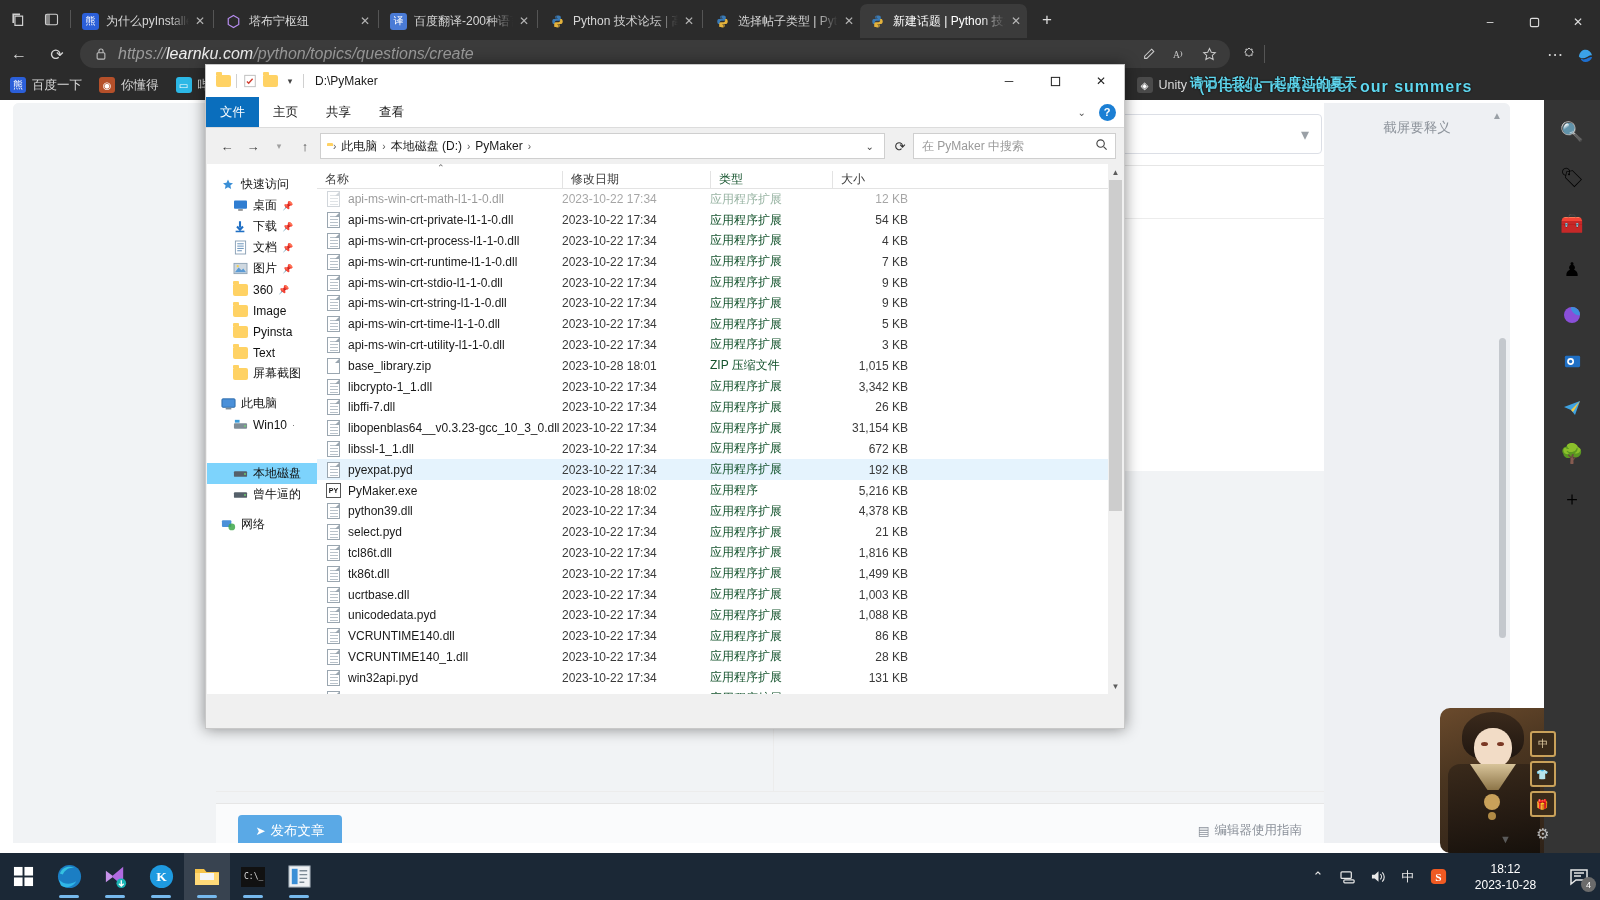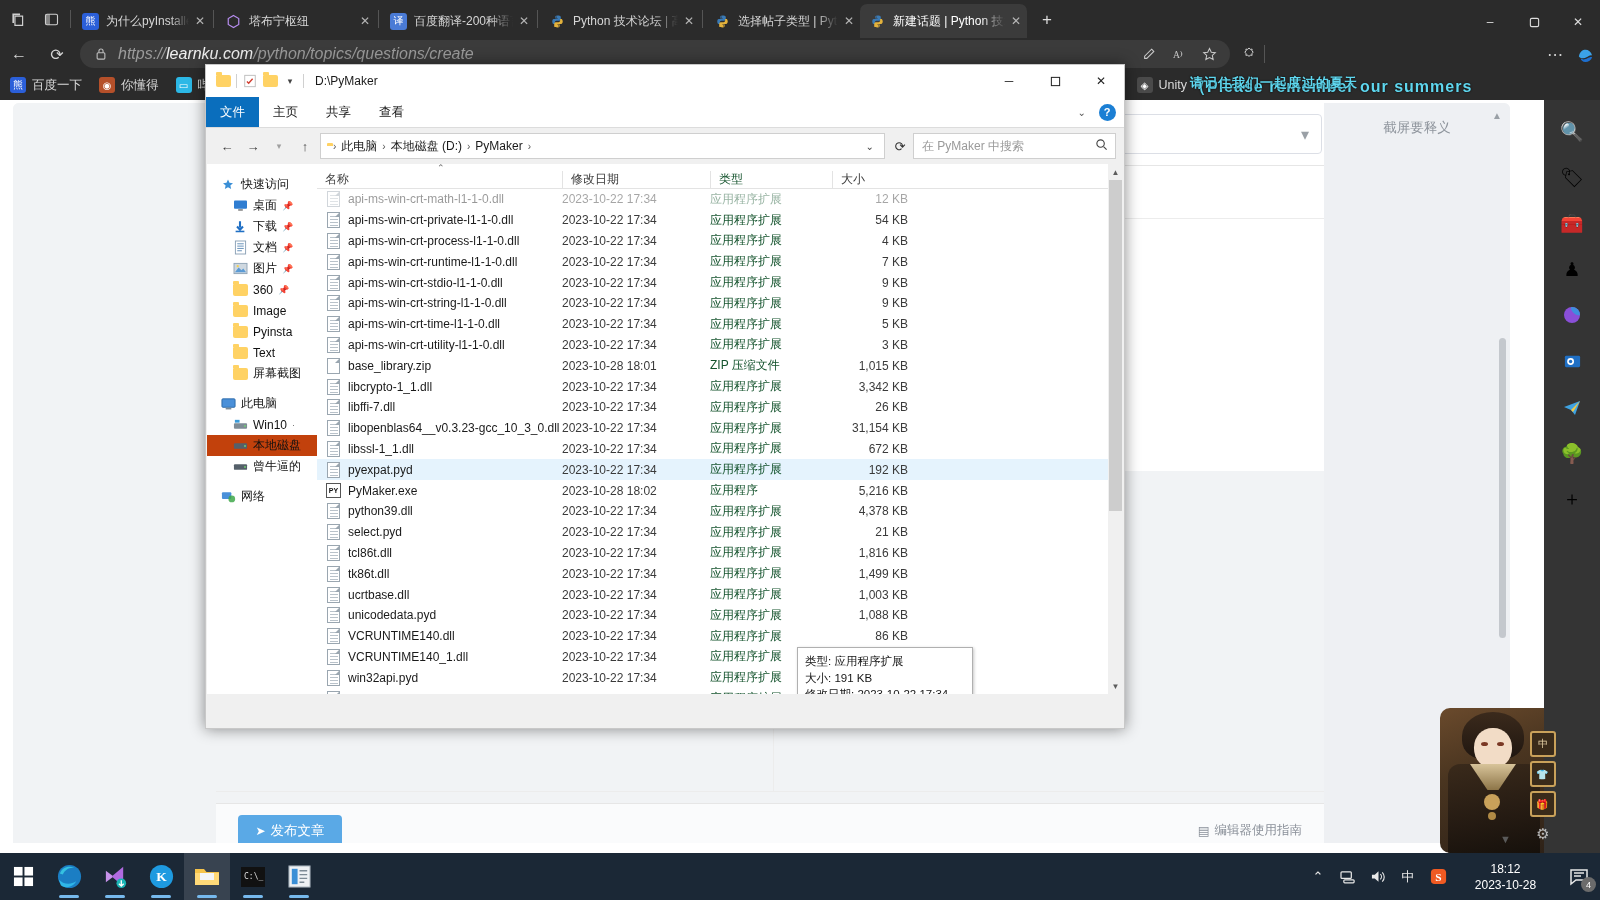--- a/index.html
+++ b/index.html
@@ -92,21 +92,21 @@
   #crumbbox .cspacer{flex:1;}
   #crumbbox .cdown{color:#444;font-size:10px;padding:0 6px;}
   .refresh{width:26px;height:26px;display:flex;align-items:center;justify-content:center;color:#333;font-size:13px;}
   #searchbox{width:193px;height:24px;background:#fff;border:1px solid #cfcfcf;display:flex;align-items:center;padding:0 4px;}
   #searchbox .sph{flex:1;font-size:12px;color:#9a9a9a;padding-left:4px;white-space:nowrap;}
   #searchbox .smag{color:#444;font-size:12px;padding-right:3px;}
 
   #ex-main{position:absolute;left:1px;top:99px;width:916px;height:530px;background:#fff;display:flex;}
   #ex-nav{width:110px;height:530px;background:#fff;padding-top:10px;box-sizing:border-box;overflow:hidden;position:relative;}
   .navitem{height:21px;display:flex;align-items:center;font-size:12px;color:#111;white-space:nowrap;padding-left:12px;}
-  .navitem.sel{background:#c2410c;}
+  .navitem.sel{background:#7dd3fc;margin-top:28px;}
   .navitem .ni{width:18px;flex:0 0 18px;display:flex;align-items:center;justify-content:center;margin-right:4px;}
   .navitem .pin{margin-left:5px;color:#6a6a6a;font-size:9px;}
   .navitem.ind1{padding-left:24px;}
   .navitem.gap{margin-top:9px;}
 
   #ex-list{flex:1;height:530px;position:relative;overflow:hidden;background:#fff;}
   #colhdr{height:24px;display:flex;align-items:flex-end;border-bottom:1px solid #e3e3e3;font-size:12px;color:#444;position:relative;}
   .ch{padding-left:8px;box-sizing:border-box;border-left:1px solid #e3e3e3;height:17px;display:flex;align-items:center;}
   .ch:first-child{border-left:none;}
   #sortmark{position:absolute;left:120px;top:-1px;color:#6a6a6a;font-size:9px;}
@@ -887,25 +887,20 @@
             <div class="c-size">34 KB</div>
           </div>
         </div>
 
       <div id="ex-vscroll">
         <div class="arrw">▲</div>
         <div id="ex-thumb"></div>
         <div class="arrw" style="position:absolute;bottom:0;left:0;width:15px;">▼</div>
       </div>
 
-      <div id="tooltip">
-        <div>类型: 应用程序扩展</div>
-        <div>大小: 191 KB</div>
-        <div>修改日期: 2023-10-22 17:34</div>
-      </div>
     </div>
   </div>
 
 </div>
 
 <div id="charwrap">
   <div id="charbox">
     <div class="hair"></div>
     <div class="face"></div>
     <div class="eyeL"></div>

